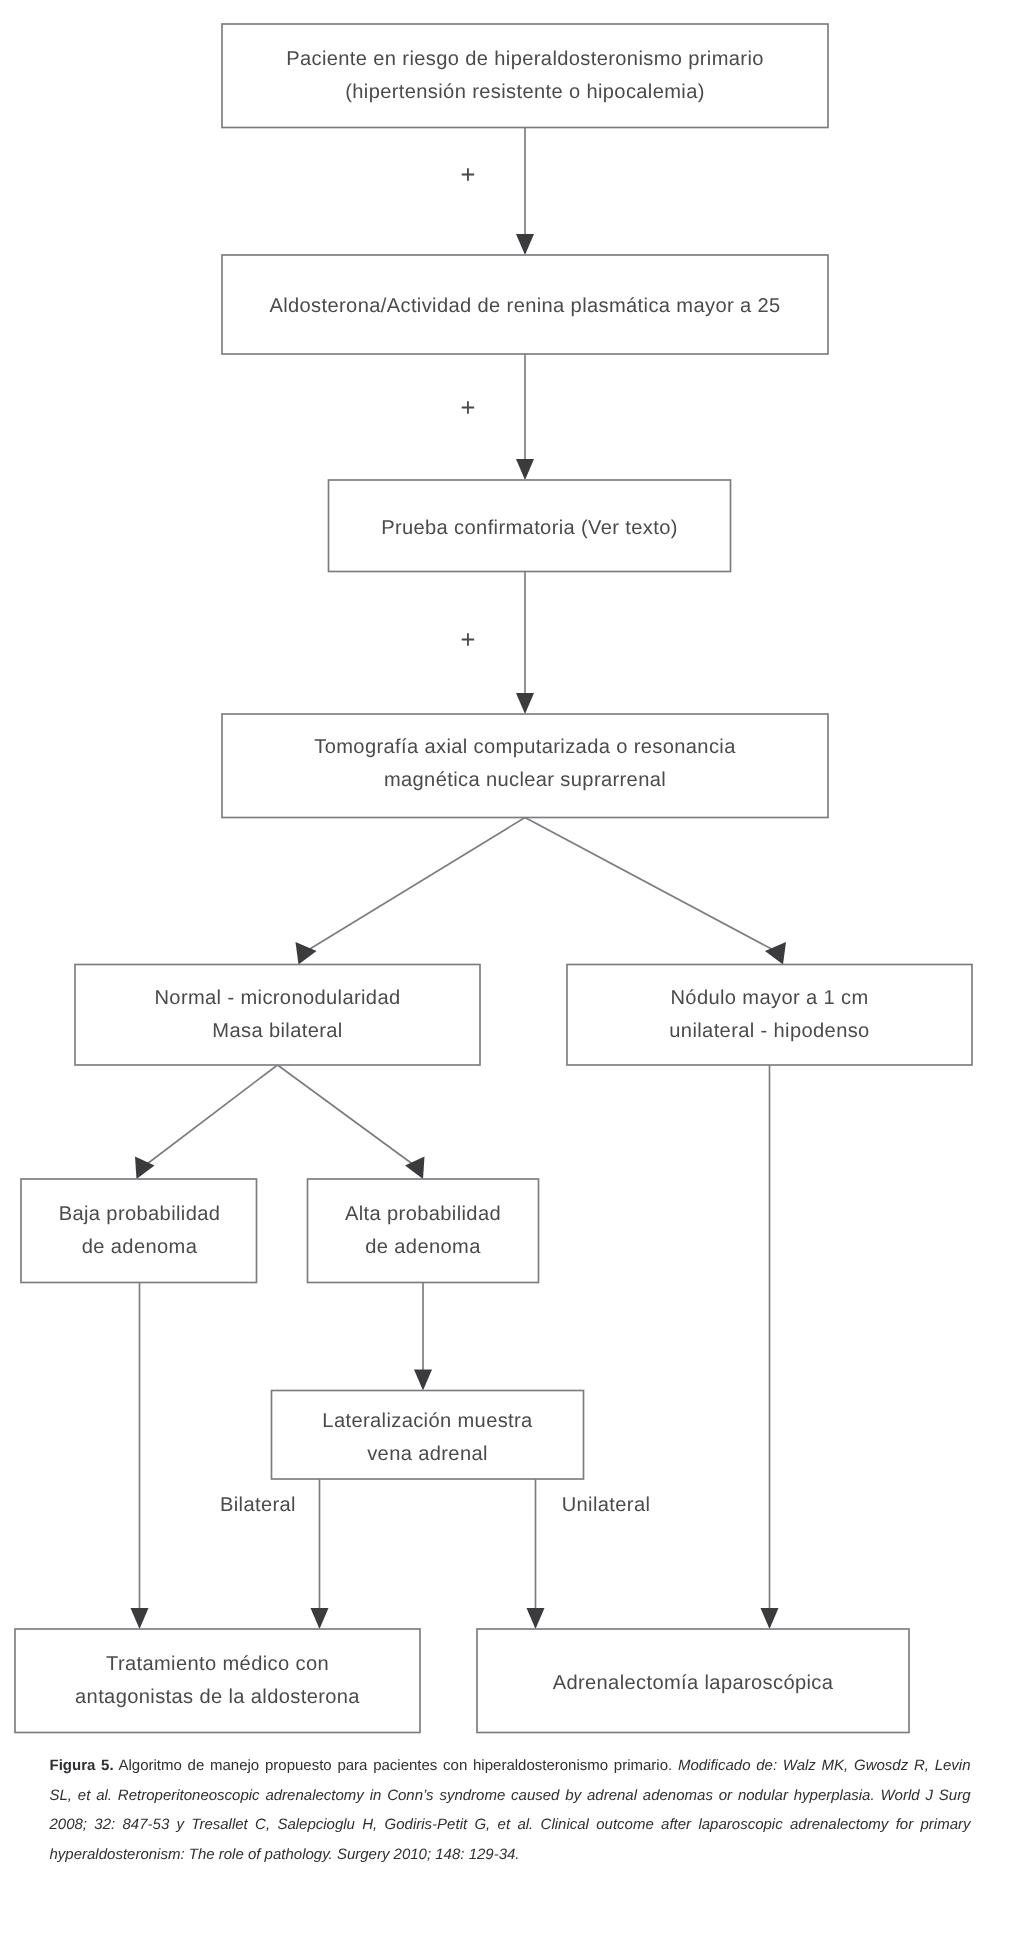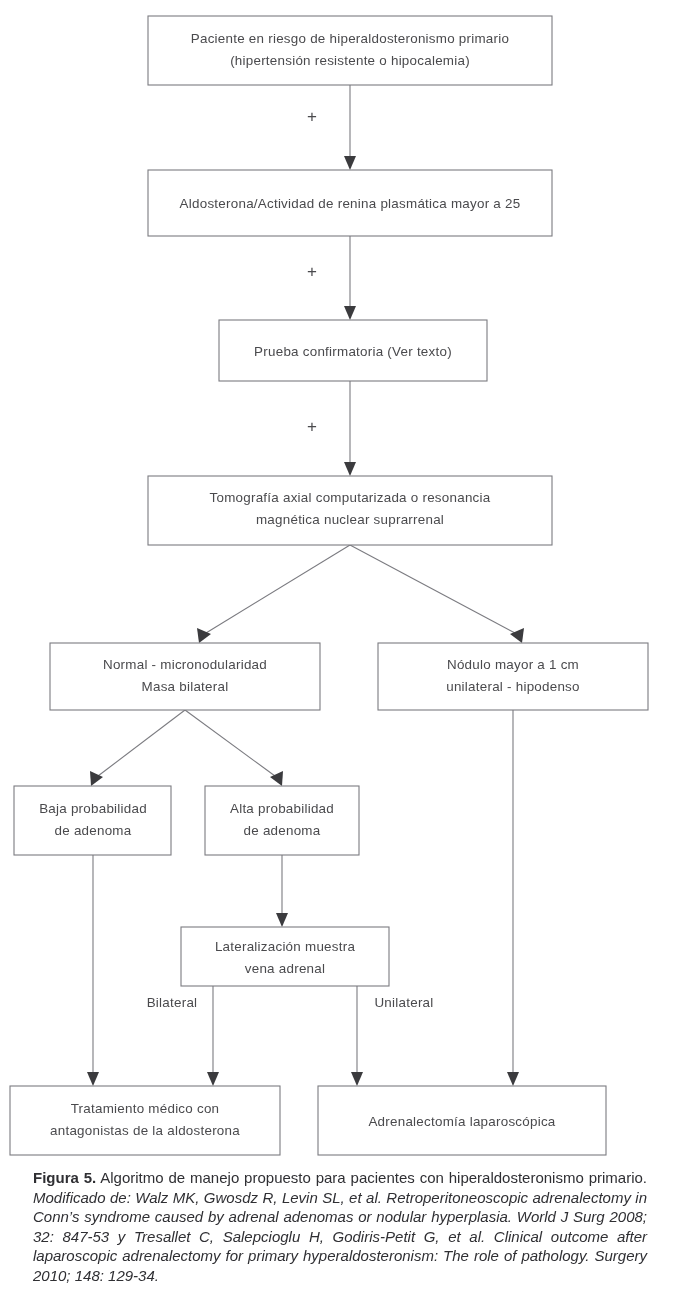--- a/index.html
+++ b/index.html
@@ -54,21 +54,21 @@
     font-size: 13.4px;
     fill: #4a4a4d;
     text-anchor: middle;
     letter-spacing: 0.25px;
   }
   .caption {
     position: absolute;
     left: 33px;
     top: 1168px;
     width: 614px;
-    font-size: 15px;
+    font-size: 10px;
     line-height: 19.6px;
     color: #2f2f33;
     text-align: justify;
   }
   .caption .fig-label {
     font-weight: bold;
     font-style: normal;
   }
   .caption .fig-title {
     font-style: normal;

